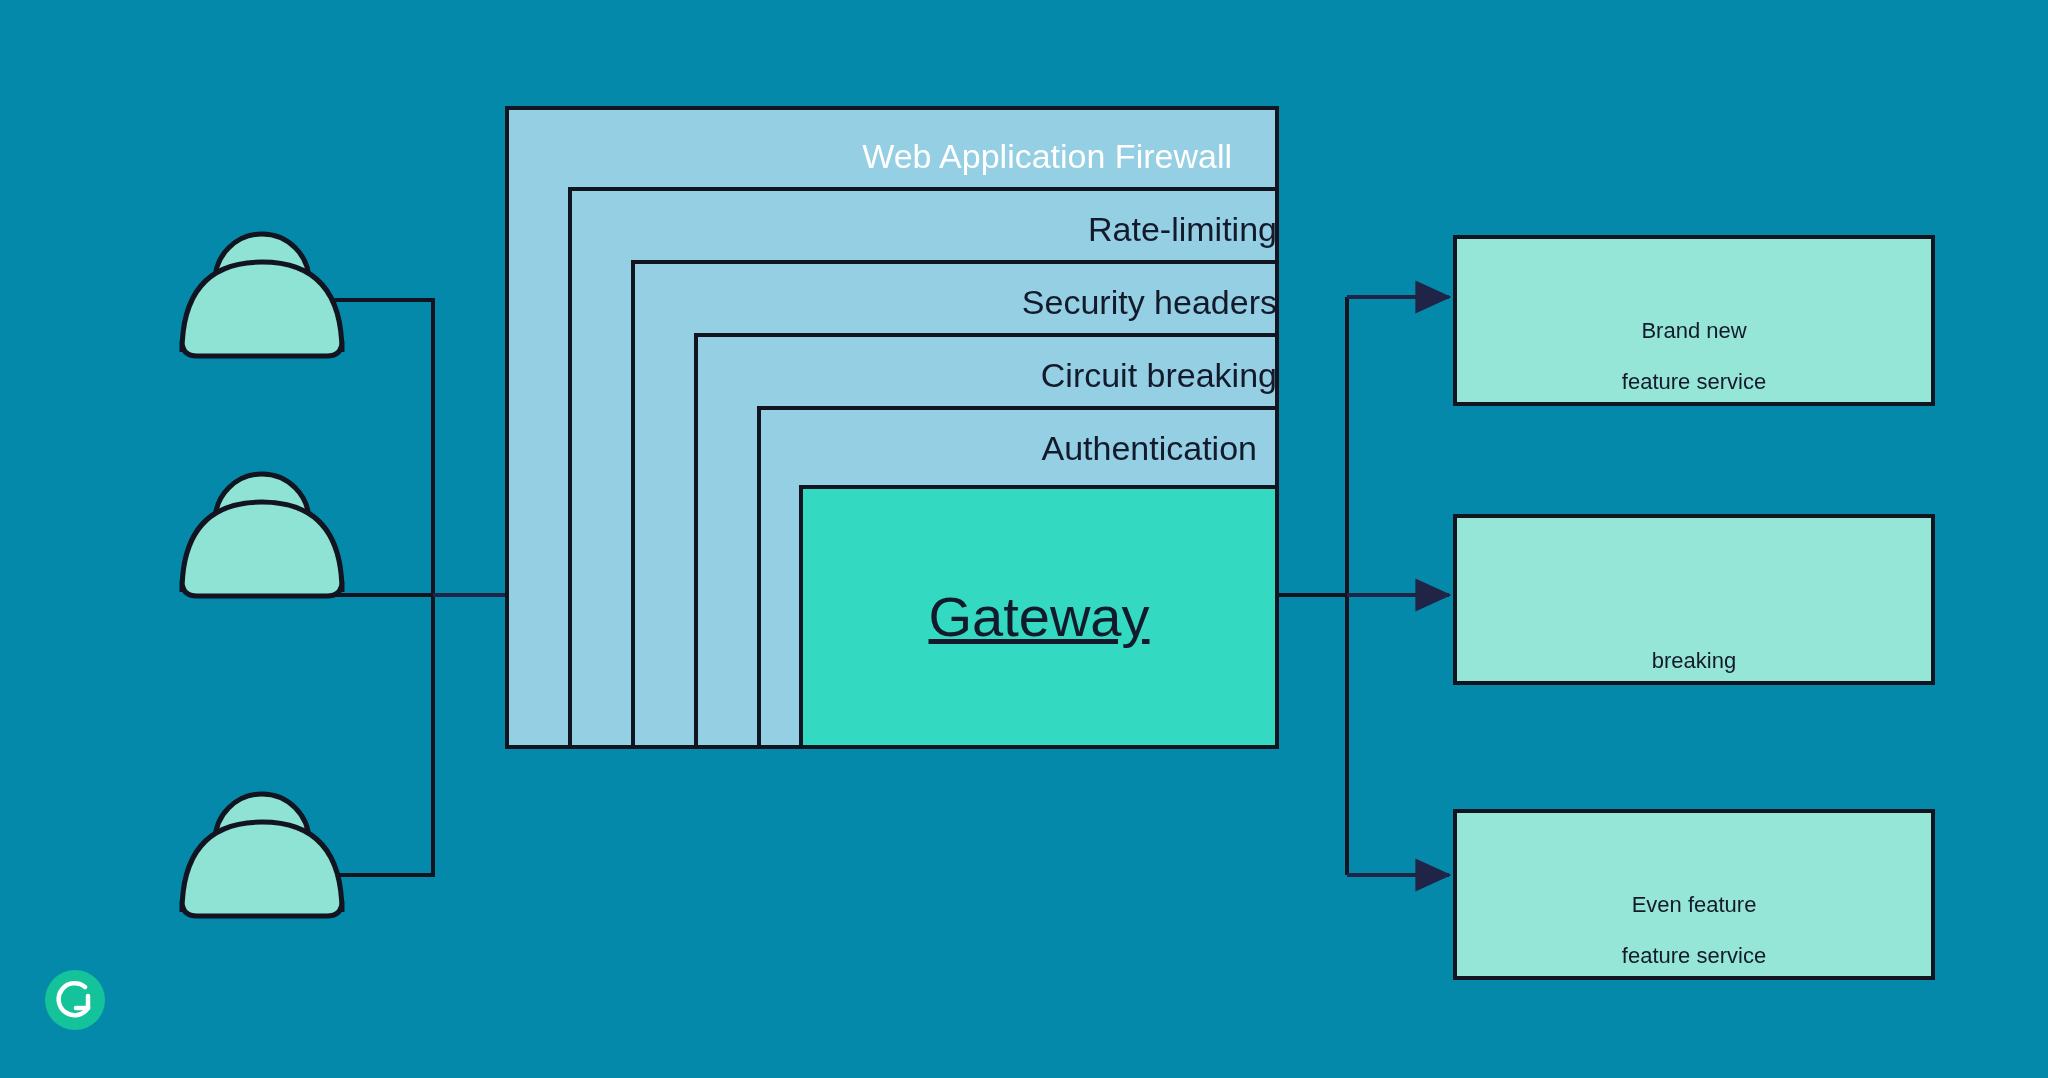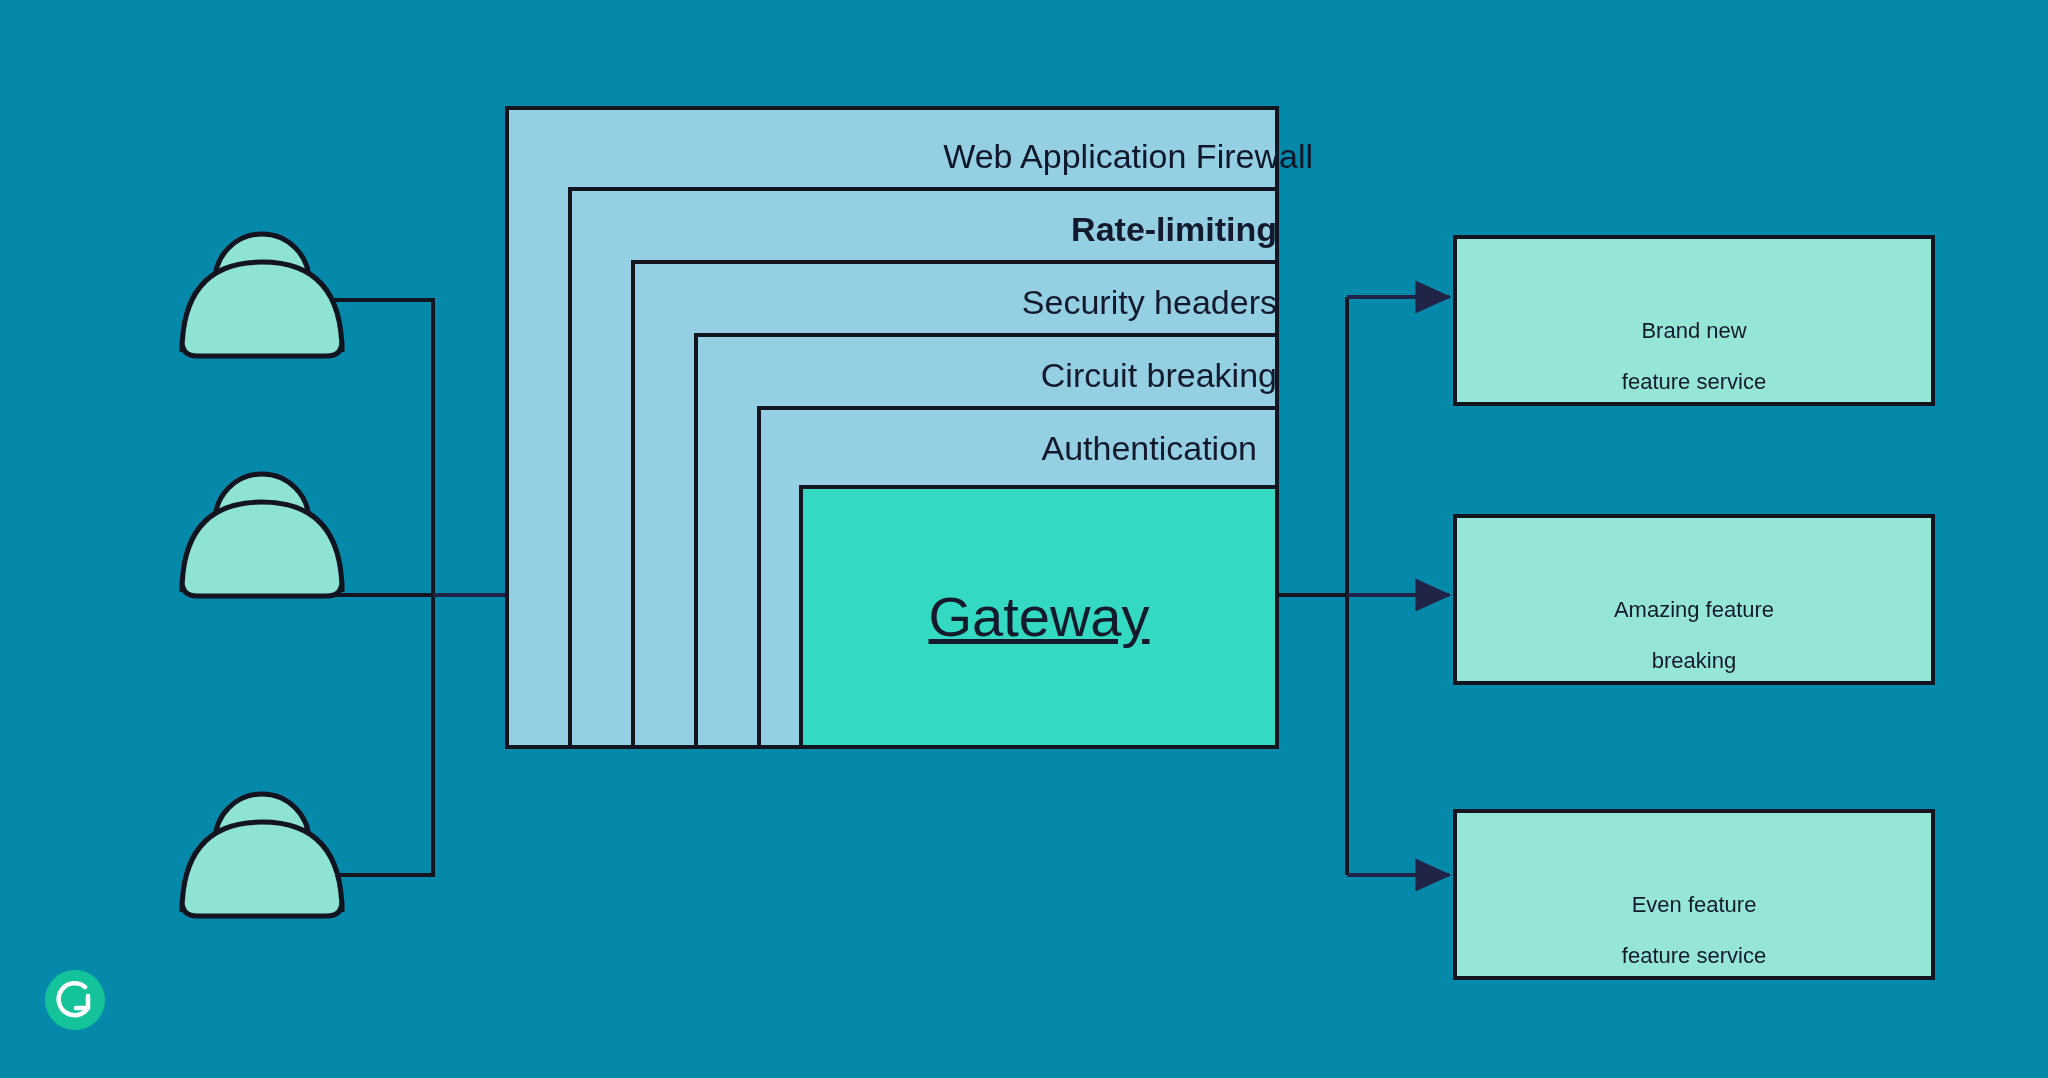--- a/index.html
+++ b/index.html
@@ -111,34 +111,34 @@
                L 197 916 Q 182 916 182 901 Z" fill="#8FE3D4" stroke="#121420"></path>
     </g>
 
     <g>
       <circle cx="75" cy="1000" r="30" fill="#15C39A"></circle>
       <path d="M 85 987 A 16 16 0 1 0 88 1008" fill="none" stroke="#FFFFFF" stroke-width="4.5" stroke-linecap="round"></path>
       <path d="M 88 1008 L 88 996 M 88 1008 L 76 1008" fill="none" stroke="#FFFFFF" stroke-width="4.5" stroke-linecap="round"></path>
     </g>
   </svg>
 
-  <div class="layer-label" style="right: 735px; top: 139px; width: 700px; color: #0f172a;">Web Application Firewall</div>
-  <div class="layer-label" style="right: 771px; top: 212px; width: 700px; color: rgb(19, 26, 43); font-weight: bold;">Rate-limiting</div>
+  <div class="layer-label" style="right: 816px; top: 139px; width: 700px; color: #ffffff;">Web Application Firewall</div>
+  <div class="layer-label" style="right: 771px; top: 212px; width: 700px; color: rgb(19, 26, 43);">Rate-limiting</div>
   <div class="layer-label" style="right: 771px; top: 358px; width: 700px; color: rgb(19, 26, 43);">Circuit breaking</div>
   <div class="layer-label" style="right: 771px; top: 285px; width: 700px; color: rgb(19, 26, 43);">Security headers</div>
   <div class="layer-label" style="right: 791px; top: 431px; width: 700px; color: rgb(19, 26, 43);">Authentication</div>
 
   <div class="gateway-label" style="left: 801px; top: 589px; width: 476px; color: rgb(19, 26, 43); text-decoration: underline;">Gateway</div>
 
   <div class="service-label" style="left: 1455px; top: 292px; width: 478px; color: rgb(19, 26, 43);">
     <span>Brand new</span><br>
     <span>feature service</span>
   </div>
   <div class="service-label" style="left: 1455px; top: 571px; width: 478px; color: rgb(19, 26, 43);">
-    <span>Amazing feature</span><br>
+    <br>
     <span>breaking</span>
   </div>
   <div class="service-label" style="left: 1455px; top: 866px; width: 478px; color: rgb(19, 26, 43);">
     <span>Even feature</span><br>
     <span>feature service</span>
   </div>
 
 </div>
 
 </body></html>

